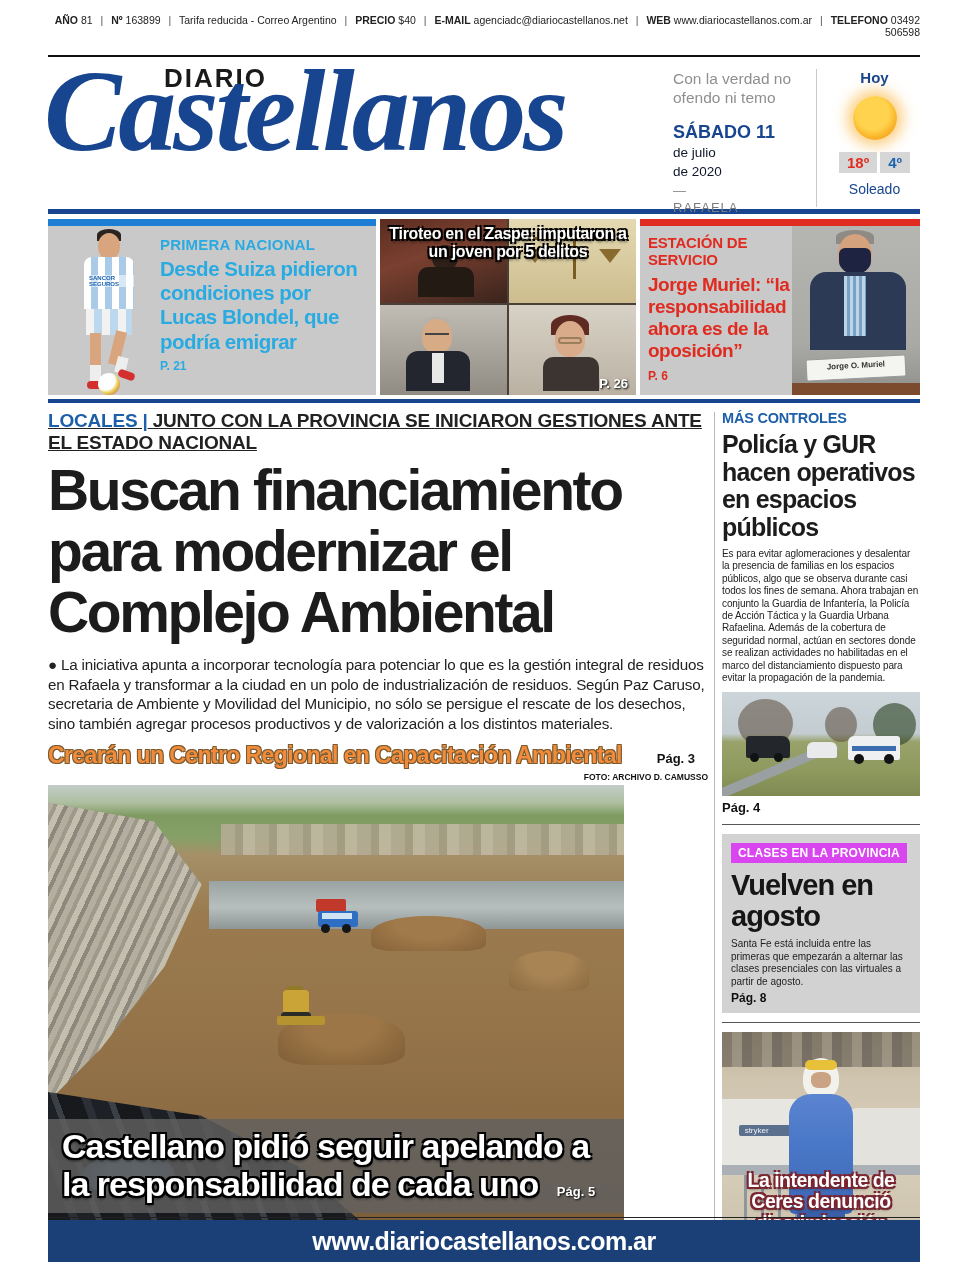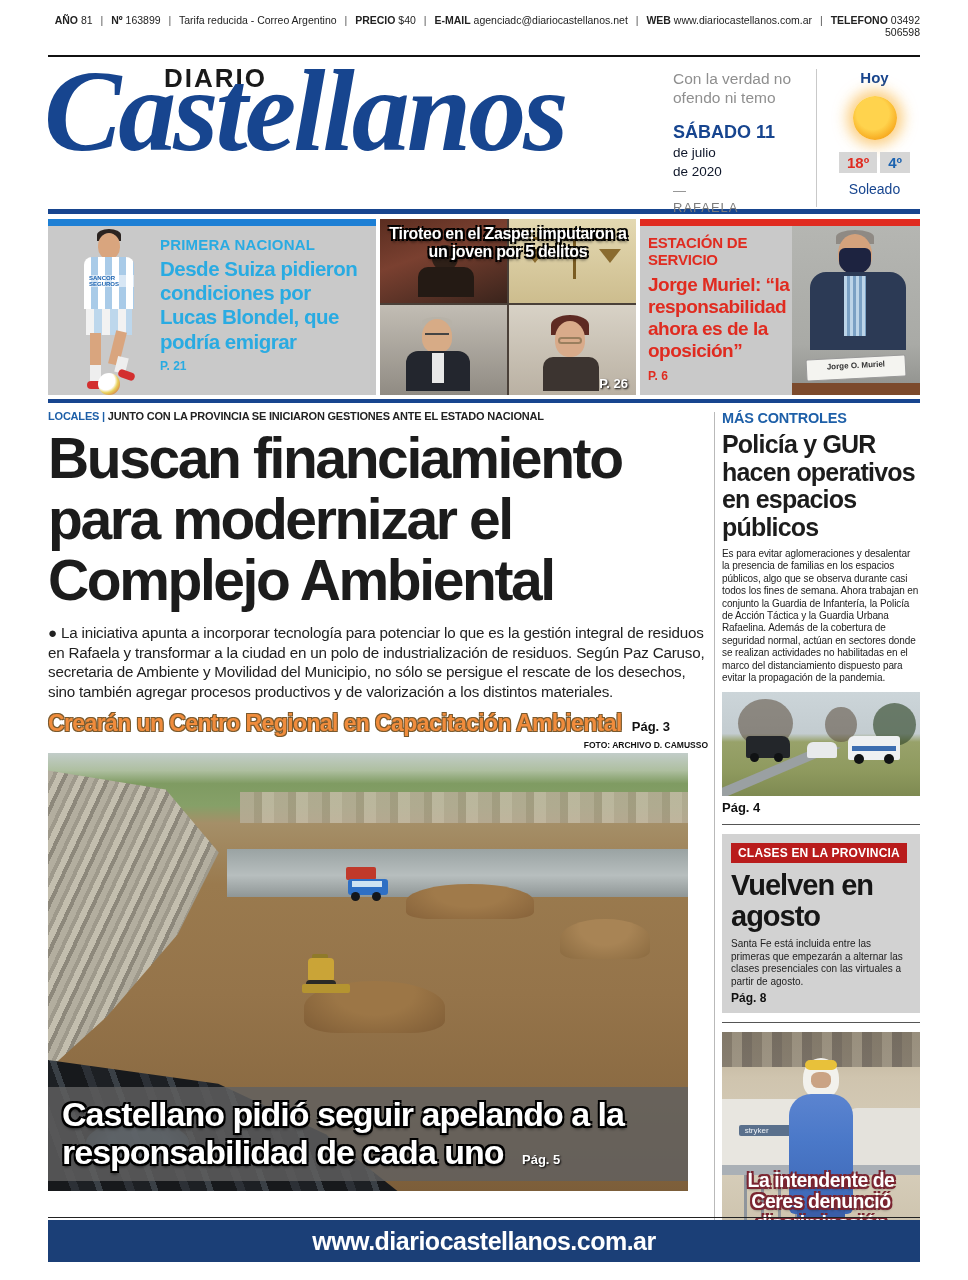--- a/index.html
+++ b/index.html
@@ -121,33 +121,33 @@
              border:1px solid #999; border-radius:2px; transform:rotate(-3deg); text-align:center; }
   .m-plate .nm { font-size:8px; font-weight:bold; color:#333; margin-top:3px; }
   .m-desk { position:absolute; left:0; bottom:0; width:100%; height:12px; background:#7c4a2c; }
 
   
   .content { display:flex; margin-top:7px; }
   .maincol { width:660px; flex:0 0 auto; }
   .coldiv { width:1px; background:#b9b9b9; margin:2px 6px 0 6px; }
   .rightcol { flex:1; padding-left:1px; }
 
-  .kicker-line { font-size:11px; font-weight:bold; color:#222; letter-spacing:-.2px; }
+  .kicker-line { font-size:19px; font-weight:bold; color:#222; letter-spacing:-.2px;text-decoration:underline; }
   .kicker-line .loc { color:#1d5fa8; }
   .main-head { font-size:57px; font-weight:800; color:#1c1c1c; line-height:1.07; letter-spacing:-2.4px;
                margin-top:6px; }
   .lead { font-size:15.2px; color:#222; line-height:1.3; margin-top:12px; letter-spacing:-.2px; }
-  .subhead-row { display:flex; align-items:baseline; margin-top:8px; }
+  .subhead-row { display:flex; align-items:baseline; margin-top:8px;gap:25px; }
   .subhead { color:#f08c3c; font-weight:bold; font-size:23px; letter-spacing:-.6px;
              text-shadow:-1px -1px 0 #7a5a2e,1px -1px 0 #7a5a2e,-1px 1px 0 #7a5a2e,1px 1px 0 #7a5a2e; }
   .subhead-page { font-size:13px; font-weight:bold; color:#111; margin-left:10px; }
   .photo-credit { text-align:right; font-size:8.5px; font-weight:bold; color:#111; margin-top:3px; }
 
   
-  .main-photo { position:relative; width:640px; height:438px; margin-top:3px; overflow:hidden;
+  .main-photo { position:relative; width:576px; height:438px; margin-top:3px; overflow:hidden;
                 background:linear-gradient(180deg,#c2cdc9 0%,#aebfa0 4%,#7f9b62 7%,#86a068 12%,#a58f68 16%,#9a7a4e 30%,#95744a 55%,#8a6a42 80%,#7c5e3a 100%); }
   .mp-distant { position:absolute; left:30%; top:9%; width:70%; height:7%;
                 background:repeating-linear-gradient(90deg,#b7ad97 0 14px,#a79d85 14px 22px,#c4bba6 22px 34px); opacity:.85; }
   .mp-wall { position:absolute; left:28%; top:22%; width:72%; height:11%;
              background:linear-gradient(180deg,#9aa3a3 0%,#b7bebe 55%,#8f9696 100%); }
   .mp-mound { position:absolute; left:0; top:4%; width:46%; height:72%;
               background:repeating-linear-gradient(115deg,#b3ae9f 0 6px,#9e998b 6px 10px,#c3beae 10px 16px,#8d887b 16px 20px);
               clip-path:polygon(0 0, 40% 6%, 58% 26%, 44% 52%, 20% 78%, 0 95%); }
   .mp-liner { position:absolute; left:0; bottom:0; width:70%; height:34%;
               background:repeating-linear-gradient(70deg,#17191c 0 22px,#2c3036 22px 30px,#1d2024 30px 46px,#3a4046 46px 52px);
@@ -196,21 +196,21 @@
                   box-shadow:24px 0 0 #101214; }
   .pp-car { position:absolute; left:43%; top:48%; width:30px; height:16px; background:#e8eaec; border-radius:6px 6px 2px 2px; }
   .pp-pickup { position:absolute; right:10%; top:42%; width:52px; height:24px; background:#eef0f2; border-radius:6px 3px 2px 2px; }
   .pp-pickup:after { content:""; position:absolute; left:6px; bottom:-4px; width:10px; height:10px; background:#101214; border-radius:50%;
                      box-shadow:30px 0 0 #101214; }
   .pp-stripe { position:absolute; left:4px; top:10px; width:44px; height:5px; background:#3c6db0; }
   .rc-page { text-align:left; font-weight:bold; font-size:13px; color:#111; margin-top:4px; }
   .rc-hr { border:none; border-top:1px solid #555; margin:9px 0; }
 
   .clases-box { background:#d2d2d2; padding:9px 9px 8px 9px; }
-  .clases-label { display:inline-block; background:#b91c1c; color:#fff; font-weight:bold; font-size:12px;
+  .clases-label { display:inline-block; background:#d946ef; color:#fff; font-weight:bold; font-size:12px;
                   letter-spacing:.2px; padding:3px 7px; }
   .clases-head { font-size:29px; font-weight:800; color:#161616; letter-spacing:-1px; line-height:1.05; margin-top:7px; }
   .clases-body { font-size:10px; color:#222; line-height:1.26; margin-top:7px; }
   .clases-page { text-align:left; font-weight:bold; font-size:12px; color:#111; margin-top:2px; }
 
   .ceres-photo { position:relative; width:100%; height:224px; overflow:hidden;
                  background:linear-gradient(180deg,#b9ac92 0%,#cfc4ae 20%,#d8cfbc 55%,#c9bfa8 100%); }
   .cp-equip { position:absolute; left:0; top:0; width:100%; height:16%;
               background:repeating-linear-gradient(90deg,#6a6257 0 10px,#8a8274 10px 20px,#57504a 20px 30px); opacity:.7; }
   .cp-bed-l { position:absolute; left:-6%; top:30%; width:48%; height:34%; background:#e8e6e0; border-radius:8px;

